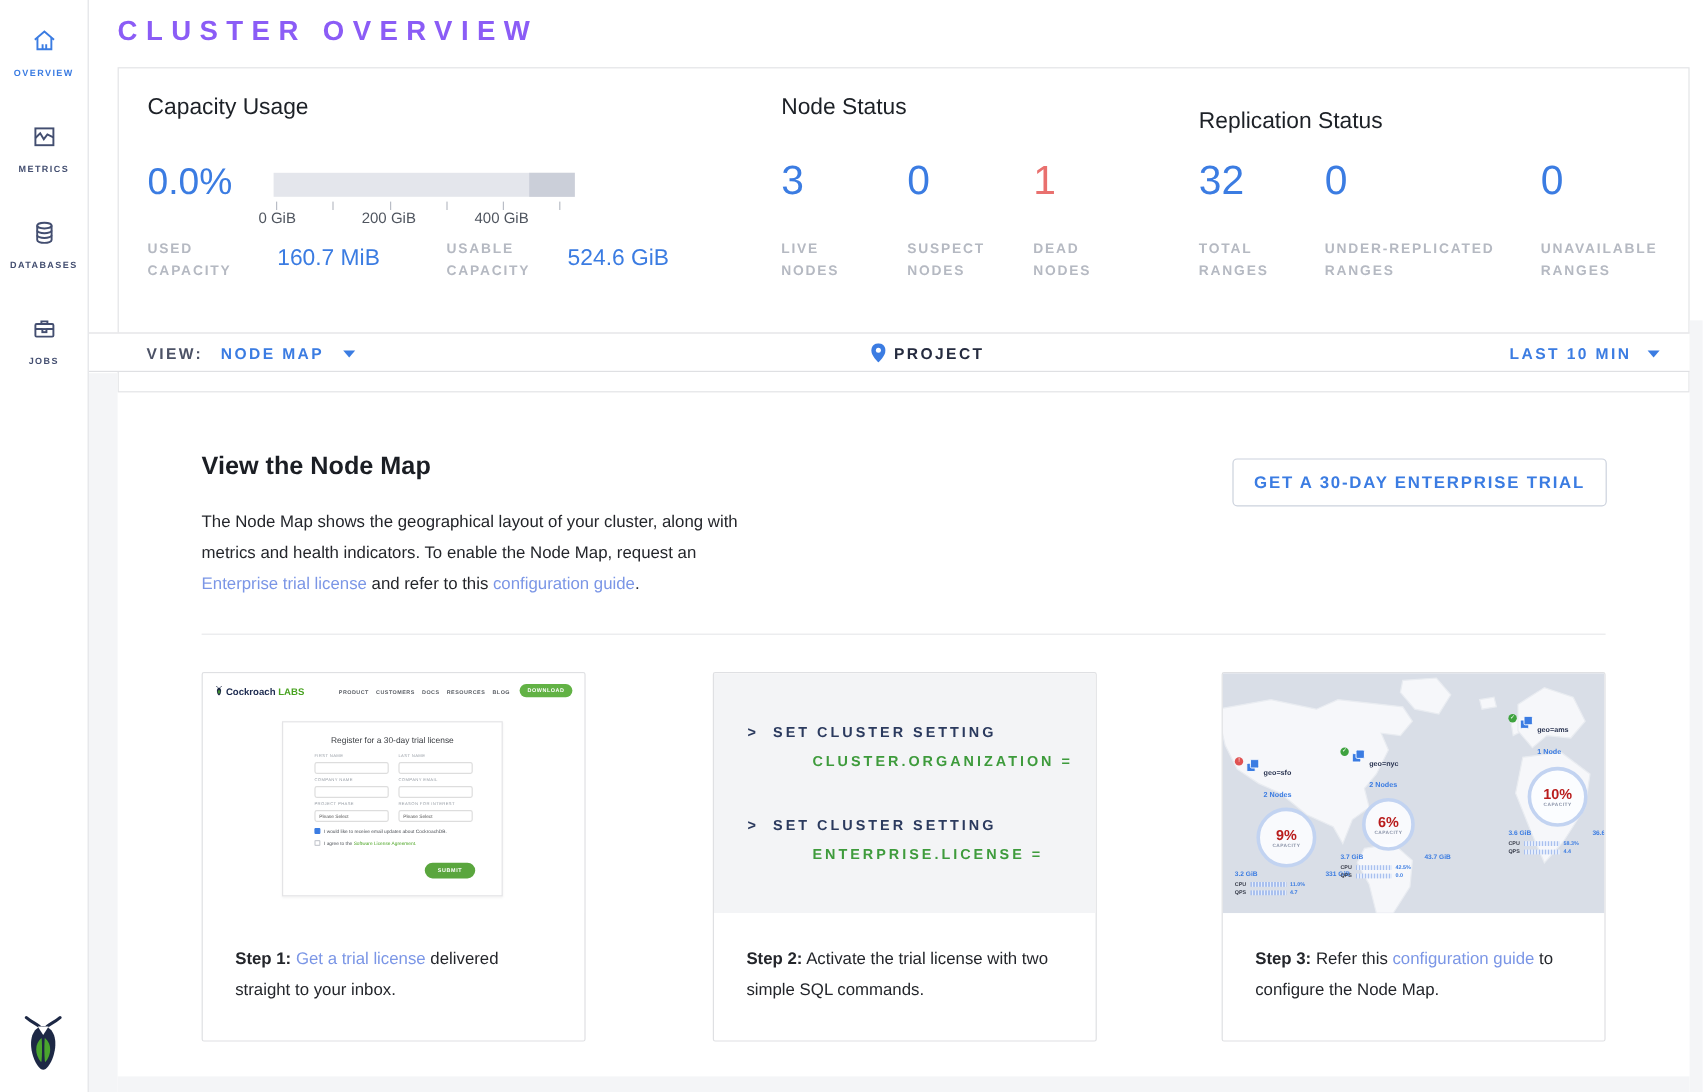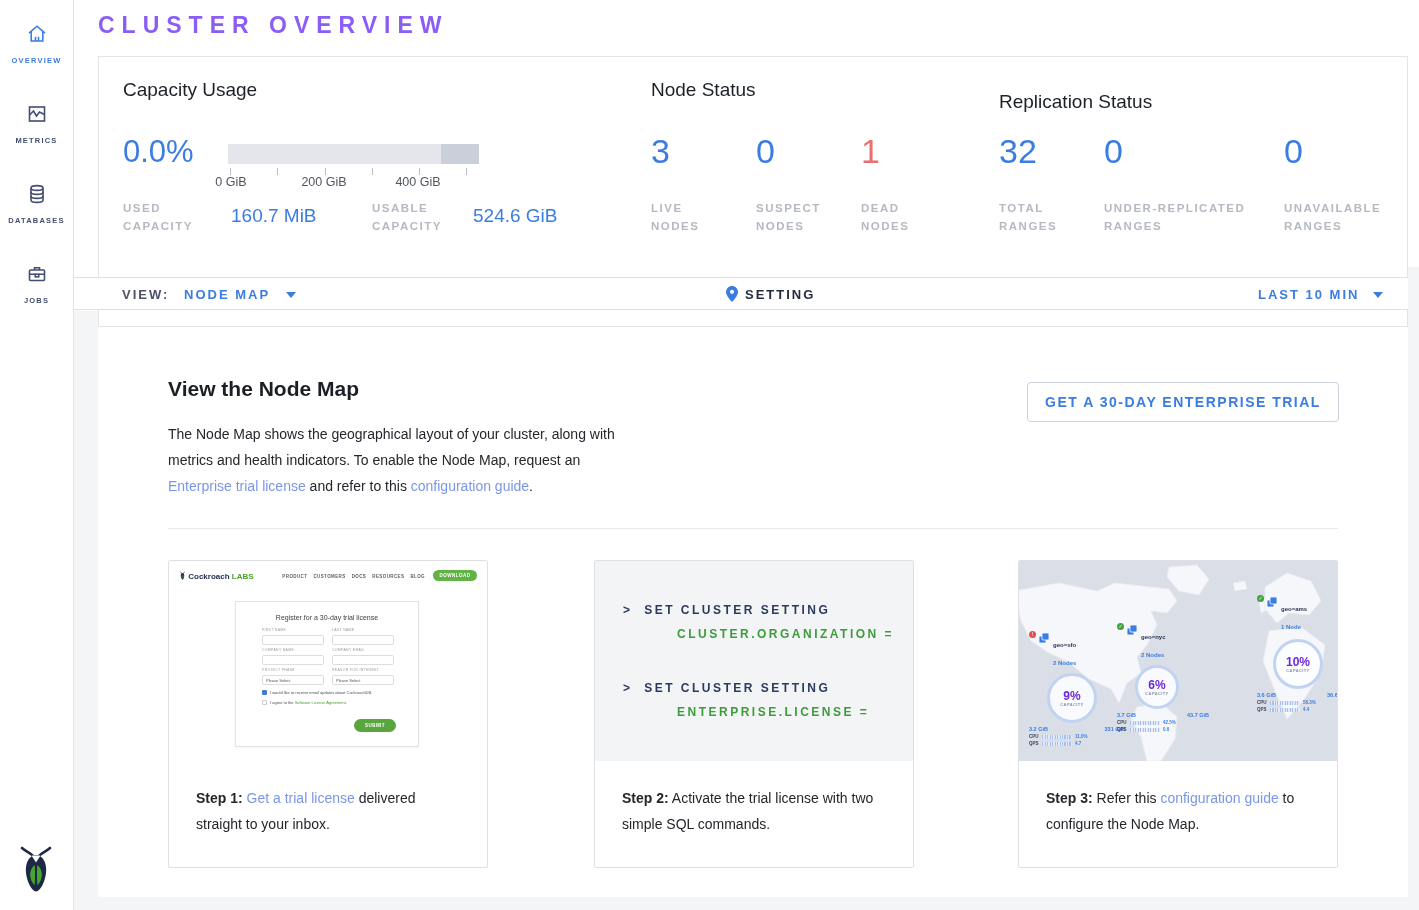--- a/index.html
+++ b/index.html
@@ -82,21 +82,21 @@
   
   .map-area { width:100%; height:100%; position:relative; background:#d9dee7; }
   .locw { position:absolute; }
   .loc-hd { display:flex; align-items:flex-start; gap:3px; }
   .loc-badge { width:7px; height:7px; border-radius:50%; color:#fff; font-size:5px; line-height:7px; text-align:center; flex:0 0 auto; margin-top:-2px; }
   .loc-badge.ok { background:#3fa33f; }
   .loc-badge.error { background:#e05252; }
   .loc-name { font-size:6px; font-weight:bold; color:#2b3552; line-height:7px; }
   .loc-nodes { font-size:6px; font-weight:bold; color:#3b7ce2; line-height:7px; }
   .gauge { border-radius:50%; border:3px solid #c2d3f1; background:rgba(252,253,255,.9); display:flex; flex-direction:column; align-items:center; justify-content:center; }
-  .gauge .pct { font-size:12px; font-weight:bold; color:#6d28d9; line-height:12px; }
+  .gauge .pct { font-size:12px; font-weight:bold; color:#b91c1c; line-height:12px; }
   .gauge .cap { font-size:4px; font-weight:bold; letter-spacing:.4px; color:#8a93a8; }
   .loc-capline { display:flex; justify-content:space-between; font-size:5.5px; font-weight:bold; color:#3b7ce2; margin-top:3px; }
   .loc-row { display:flex; align-items:center; gap:3px; margin-top:2px; }
   .loc-row .k { font-size:4.5px; font-weight:bold; color:#3a3f4d; width:10px; }
   .loc-bar { width:30px; height:4px; background:repeating-linear-gradient(90deg,#a9c0ee 0,#a9c0ee 1px,#e4ecfb 1px,#e4ecfb 2.5px); }
   .loc-row .v { font-size:4.5px; font-weight:bold; color:#3b7ce2; }
 
   .pin { position:absolute; top:8px; }
 </style>
 </head>
@@ -209,21 +209,21 @@
   <div class="view-bar">
     <span class="vb-txt vb-gray" style="left:48px;">VIEW:</span>
     <span class="vb-txt vb-blue" style="left:110px;">NODE MAP</span>
     <span class="caret" style="left:212px; top:14px;"></span>
     <span class="pin" style="left:652px;">
       <svg width="12" height="16" viewBox="0 0 12 16">
           <path d="M6 0 C2.7 0 0 2.7 0 6 C0 10.2 6 16 6 16 C6 16 12 10.2 12 6 C12 2.7 9.3 0 6 0 Z" fill="#3b7ce2"></path>
           <circle cx="6" cy="5.8" r="2.1" fill="#ffffff"></circle>
         </svg>
     </span>
-    <span class="vb-txt vb-dark" style="left:671px;">SETTING</span>
+    <span class="vb-txt vb-dark" style="left:671px;">PROJECT</span>
     <span class="vb-txt vb-blue" style="left:1184px;">LAST 10 MIN</span>
     <span class="caret" style="left:1299px; top:14px;"></span>
   </div>
 
   <div class="gutter" style="left:74px; top:311px; width:24px; height:599px;"></div>
   <div class="gutter" style="left:1408px; top:267px; width:11px; height:643px;"></div>
   <div class="gutter" style="left:98px; top:897px; width:1310px; height:13px;"></div>
 
   <h2 class="nm-heading">View the Node Map</h2>
 

